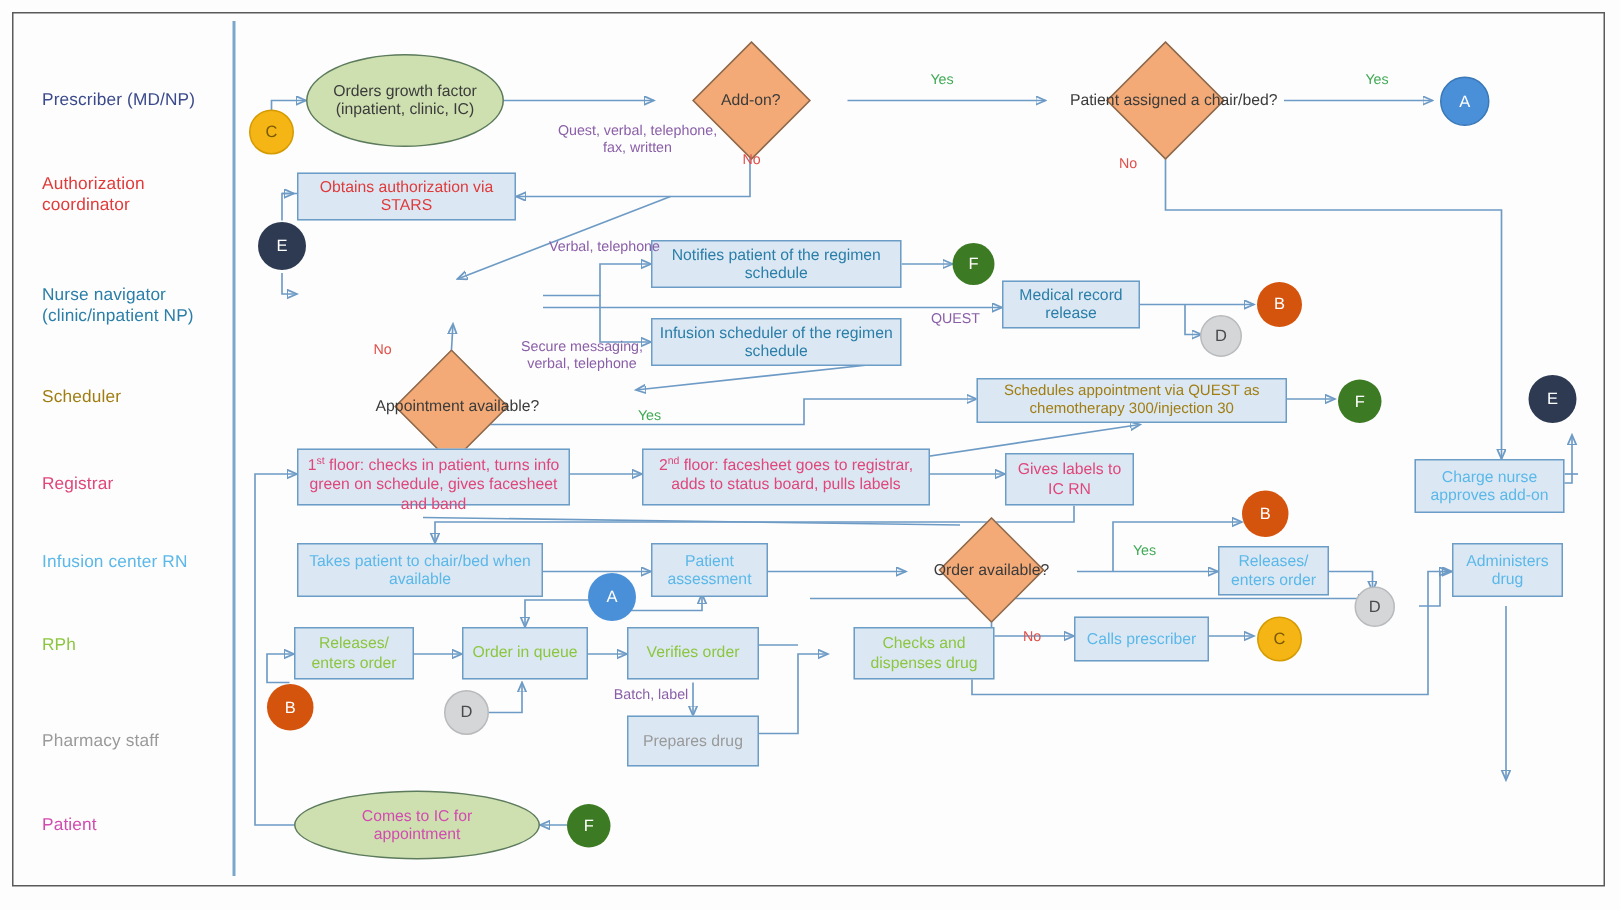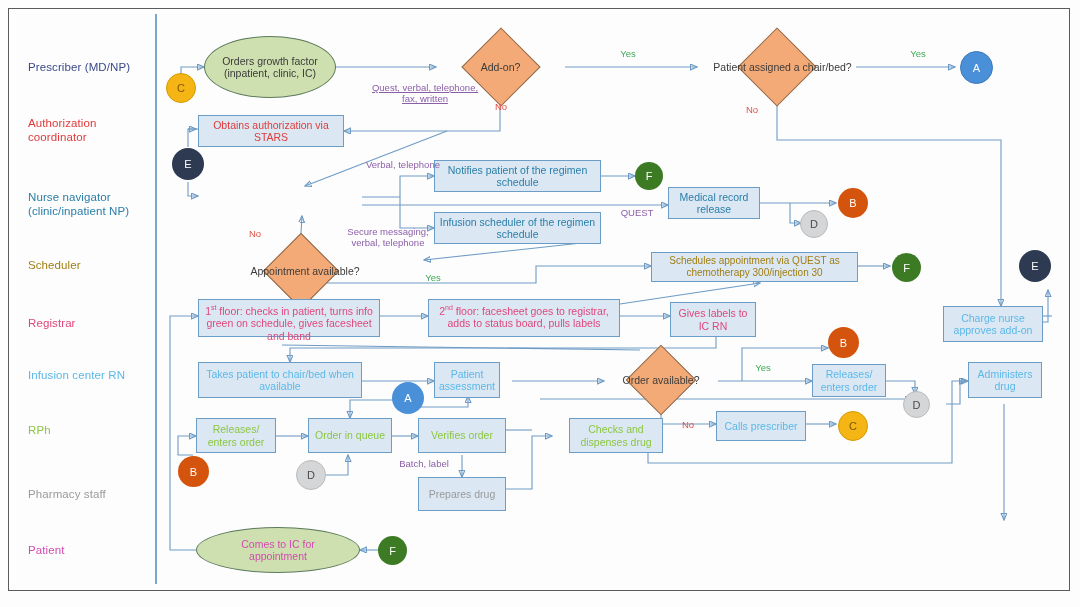--- a/index.html
+++ b/index.html
@@ -193,21 +193,21 @@
     <div class="diamond-txt">Add-on?</div>
   </div>
 
   <div class="diamond-wrap" style="left:697px;top:39px;width:159px;height:56px;">
     <div class="diamond" style="width:56px;height:56px;left:51.5px;top:0;"></div>
     <div class="diamond-txt" style="padding:0 6px;">Patient assigned a chair/bed?</div>
   </div>
 
   <div class="conn" style="left:960px;top:51px;width:33px;height:33px;background:#4a90d9;color:#fff;border:1px solid #3a78b8;">A</div>
 
-  <div class="edge-label" style="left:345px;top:82px;width:160px;color:#8b5fa8;text-decoration:underline;">Quest, verbal, telephone,
+  <div class="edge-label" style="left:345px;top:82px;width:160px;color:#8b5fa8;">Quest, verbal, telephone,
 fax, written</div>
   <div class="edge-label" style="left:608px;top:48px;width:40px;color:#3faa54;">Yes</div>
   <div class="edge-label" style="left:489px;top:101px;width:24px;color:#e0504a;">No</div>
   <div class="edge-label" style="left:898px;top:48px;width:40px;color:#3faa54;">Yes</div>
   <div class="edge-label" style="left:740px;top:104px;width:24px;color:#e0504a;">No</div>
 
   <div class="node box" style="left:198px;top:115px;width:146px;height:32px;color:#e03a3a;padding:0 4px;">Obtains authorization via STARS</div>
 
   <div class="conn" style="left:172px;top:148px;width:32px;height:32px;background:#2d3a52;color:#fff;">E</div>
 
@@ -254,21 +254,21 @@
   <div class="node box" style="left:670px;top:302px;width:86px;height:35px;color:#e0467a;padding:0 4px;">Gives labels to IC RN</div>
 
   <div class="conn" style="left:828px;top:327px;width:31px;height:31px;background:#d4540e;color:#fff;">B</div>
 
   <div class="node box" style="left:943px;top:306px;width:100px;height:36px;color:#5bb8e8;padding:0 4px;">Charge nurse approves add-on</div>
 
   <div class="node box" style="left:198px;top:362px;width:164px;height:36px;color:#5bb8e8;padding:0 4px;">Takes patient to chair/bed when available</div>
 
   <div class="conn" style="left:392px;top:382px;width:32px;height:32px;background:#4a90d9;color:#fff;">A</div>
 
-  <div class="node box" style="left:434px;top:362px;width:66px;height:36px;color:#5bb8e8;padding:0 12px;">Patient assessment</div>
+  <div class="node box" style="left:434px;top:362px;width:78px;height:36px;color:#5bb8e8;padding:0 12px;">Patient assessment</div>
 
   <div class="diamond-wrap" style="left:604px;top:355px;width:114px;height:50px;">
     <div class="diamond" style="width:50px;height:50px;left:32px;top:0;"></div>
     <div class="diamond-txt">Order available?</div>
   </div>
 
   <div class="node box" style="left:812px;top:364px;width:74px;height:33px;color:#5bb8e8;padding:0 3px;">Releases/ enters order</div>
 
   <div class="conn" style="left:903px;top:391px;width:27px;height:27px;background:#d4d6d8;color:#4a4a4a;border:1px solid #b8babc;">D</div>
 
@@ -286,21 +286,21 @@
   <div class="node box" style="left:196px;top:418px;width:80px;height:35px;color:#8cc63f;padding:0 3px;">Releases/ enters order</div>
 
   <div class="node box" style="left:308px;top:418px;width:84px;height:35px;color:#8cc63f;padding:13px 3px;">Order in queue</div>
 
   <div class="conn" style="left:296px;top:460px;width:30px;height:30px;background:#d4d6d8;color:#4a4a4a;border:1px solid #b8babc;">D</div>
 
   <div class="node box" style="left:418px;top:418px;width:88px;height:35px;color:#8cc63f;padding:0 3px;">Verifies order</div>
 
   <div class="node box" style="left:552px;top:418px;width:94px;height:35px;color:#8cc63f;padding:0 3px;margin-left:17px;">Checks and dispenses drug</div>
 
-  <div class="edge-label" style="left:385px;top:458px;width:78px;color:#8b5fa8;">Batch, label</div>
+  <div class="edge-label" style="left:395px;top:458px;width:78px;color:#8b5fa8;">Batch, label</div>
 
   <div class="node box" style="left:418px;top:477px;width:88px;height:34px;color:#9a9a9a;padding:0 3px;">Prepares drug</div>
 
   <div class="node ellipse ell-green" style="left:196px;top:527px;width:164px;height:46px;color:#d24bb0;padding:0 14px;">Comes to IC for appointment</div>
 
   <div class="conn" style="left:378px;top:536px;width:29px;height:29px;background:#3d7a24;color:#fff;">F</div>
 
 </div>
 
 </body></html>

